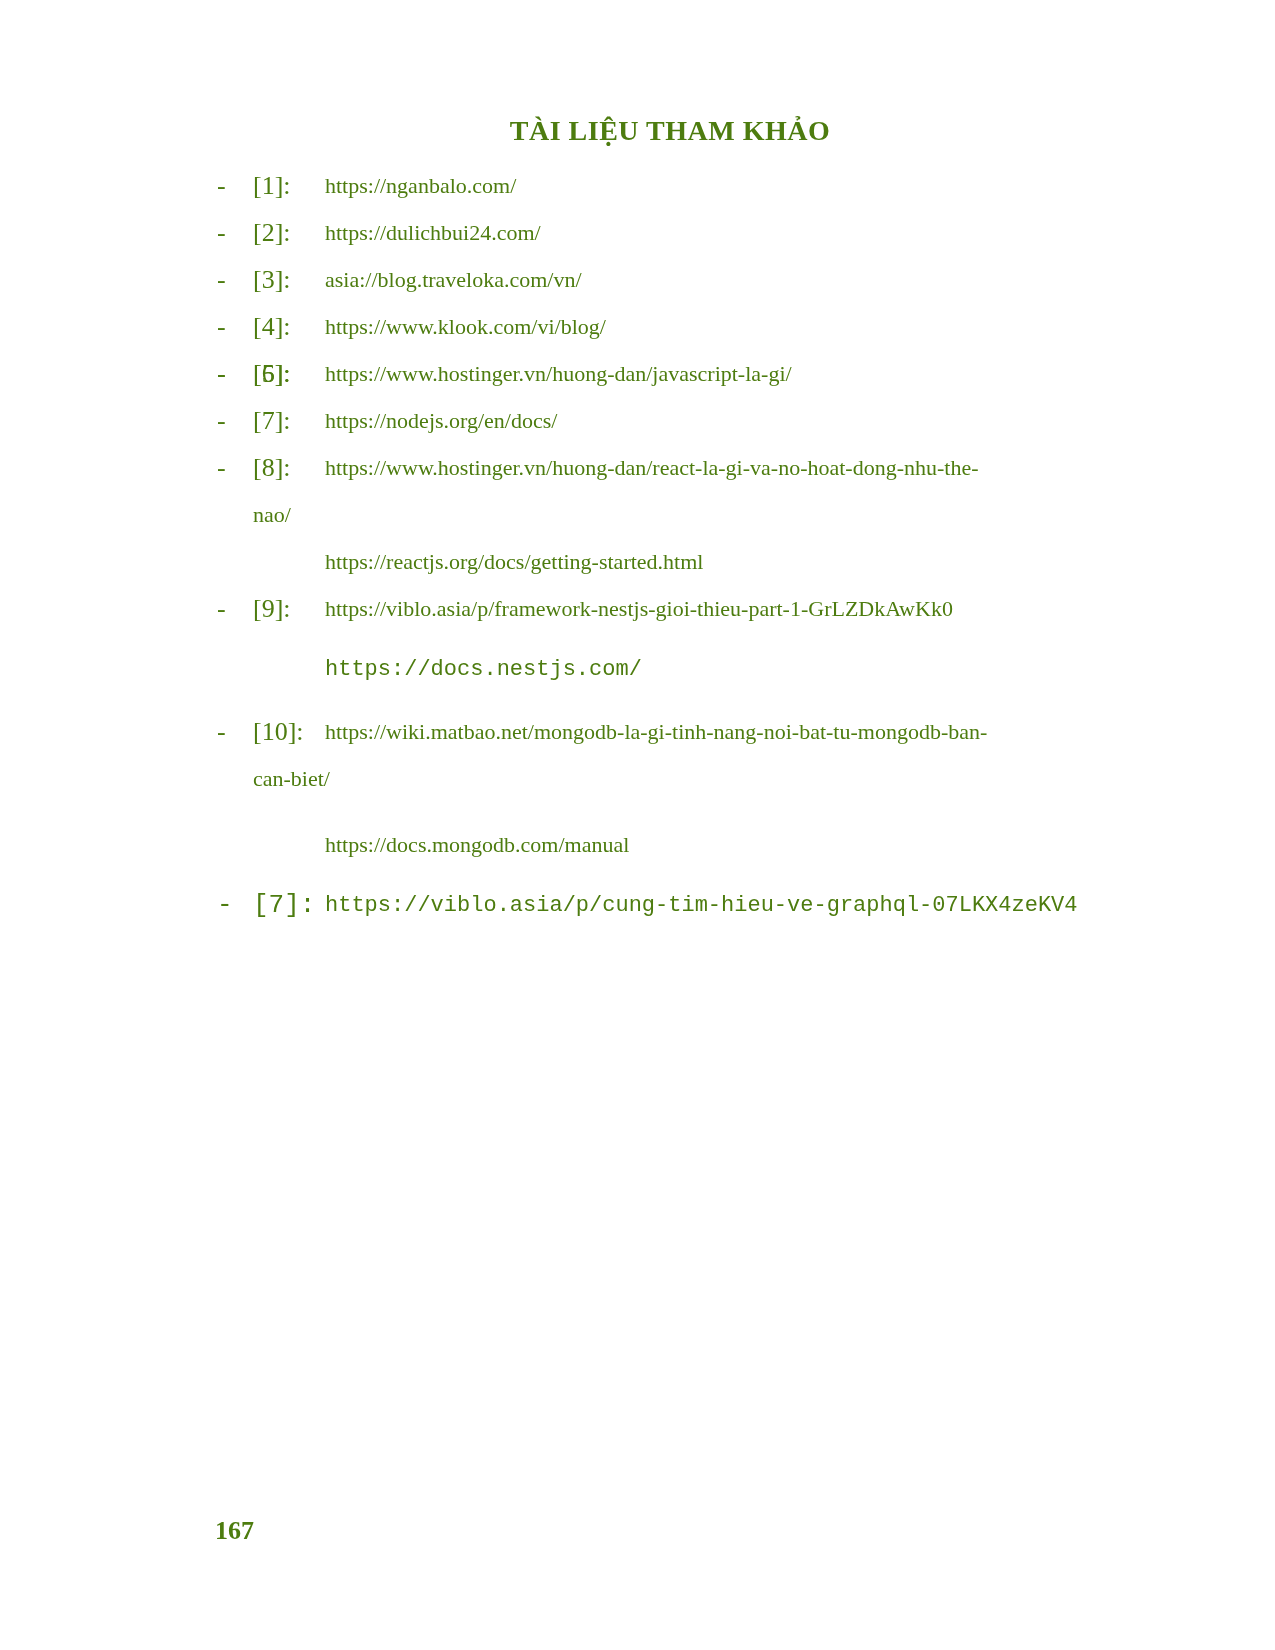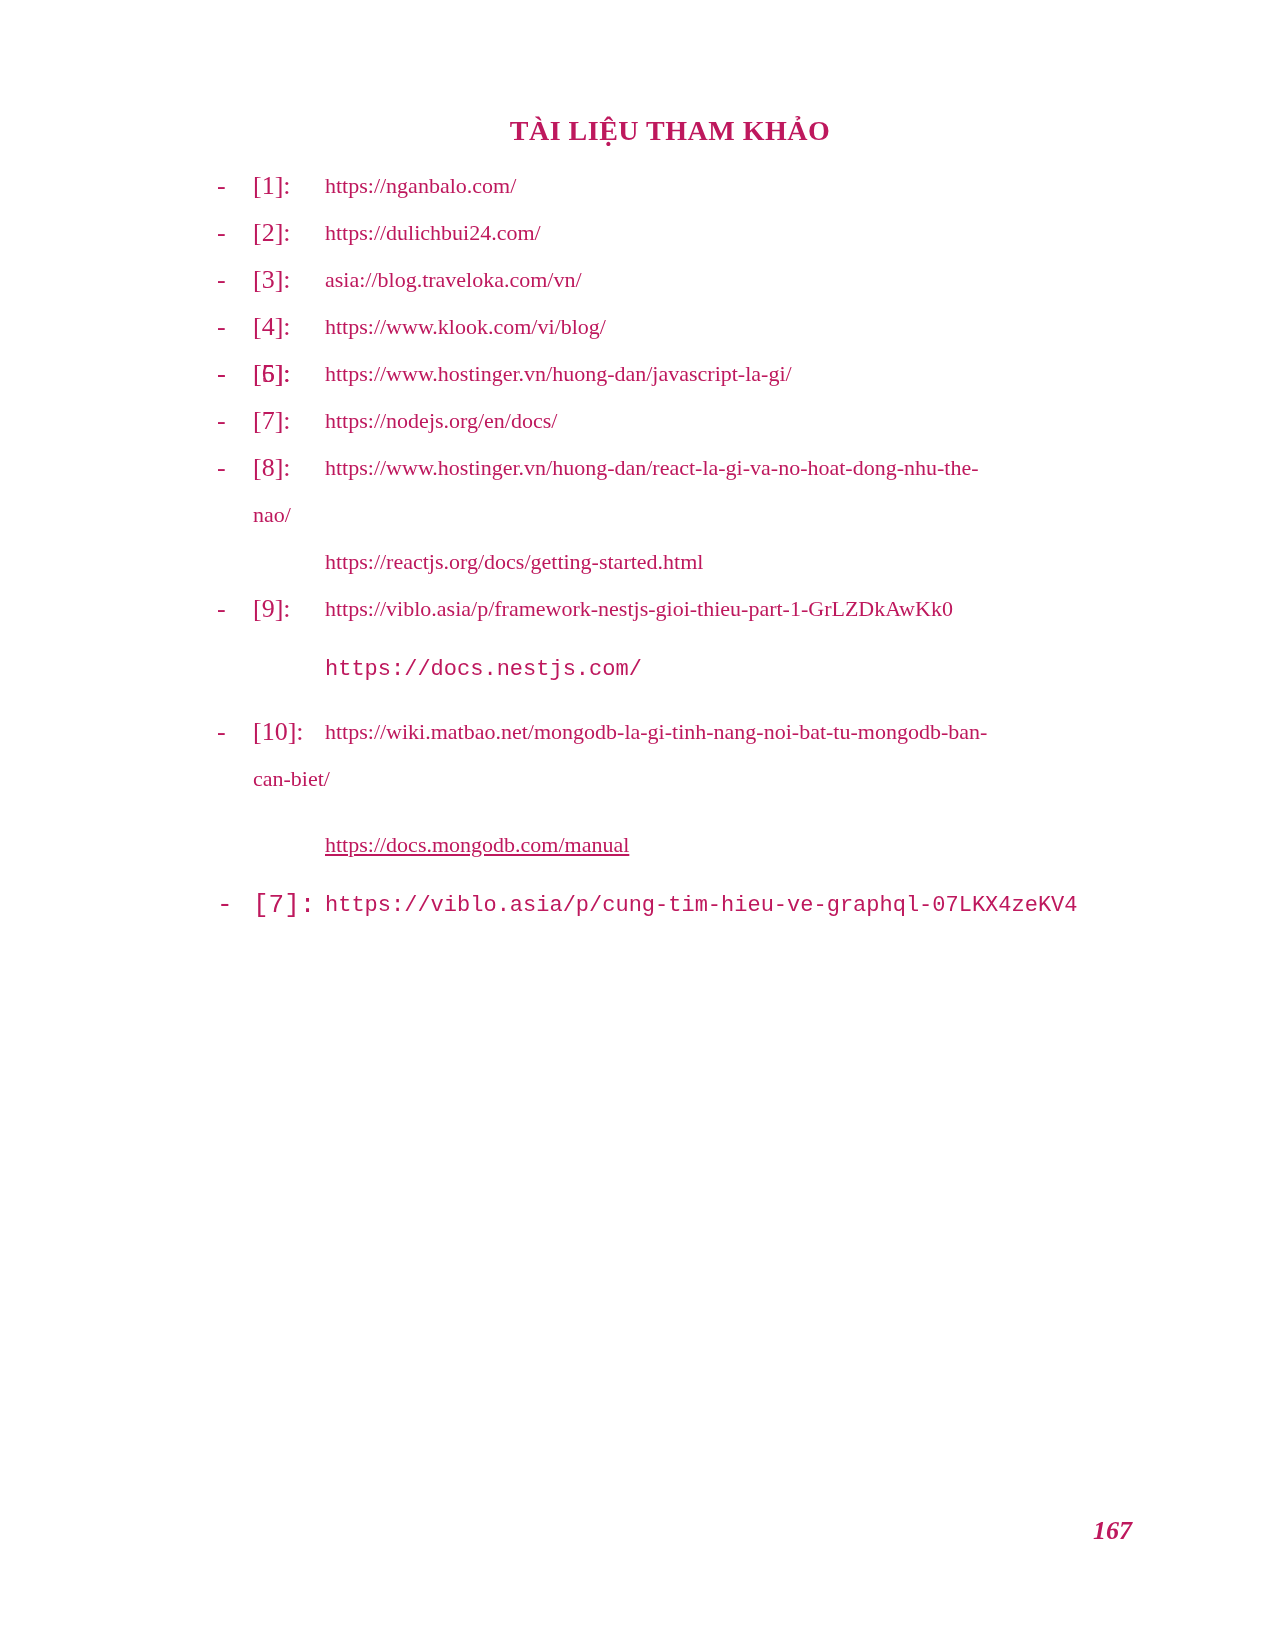--- a/index.html
+++ b/index.html
@@ -5,21 +5,21 @@
   html, body {
     margin: 0;
     padding: 0;
     background: #ffffff;
   }
   .page {
     position: relative;
     width: 1275px;
     height: 1650px;
     background: #ffffff;
-    color: #be185d;
+    color: #4d7c0f;
     font-family: "Liberation Serif", "DejaVu Serif", serif;
     overflow: hidden;
   }
   .doc-title {
     margin-left: 215px;
     width: 910px;
     padding-top: 110px;
     text-align: center;
     font-size: 28px;
     font-weight: bold;
@@ -51,30 +51,29 @@
   .line {
     font-size: 22px;
     line-height: 47px;
     white-space: nowrap;
   }
   .hang {
     margin-left: -72px;
   }
   .mt14 { margin-top: 14px; font-family: Liberation Mono, monospace; }
   .mt15 { margin-top: 15px; }
-  .mt19 { margin-top: 19px; text-decoration: underline; }
+  .mt19 { margin-top: 19px; }
   .page-num {
     position: absolute;
     top: 1516px;
-    left: 222px;
+    left: 215px;
     width: 910px;
-    text-align: right;
+    text-align: left;
     font-size: 26px;
     font-weight: bold;
-    font-style: italic;
   }
 </style>
 </head>
 <body>
 
 <div class="page">
 
   <div class="doc-title">TÀI LIỆU THAM KHẢO</div>
 
   <div class="refs">

